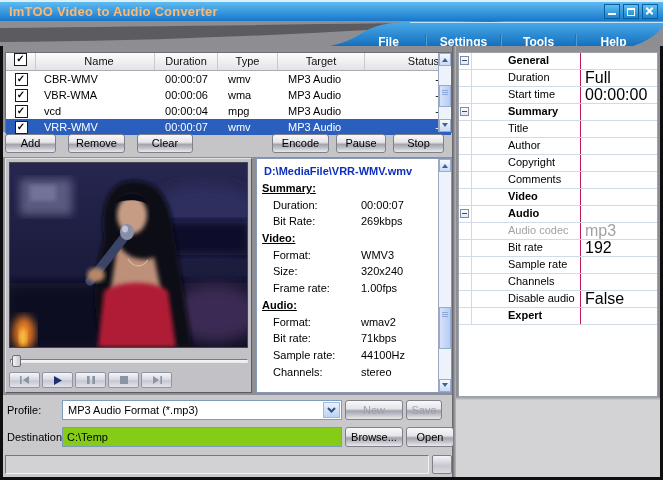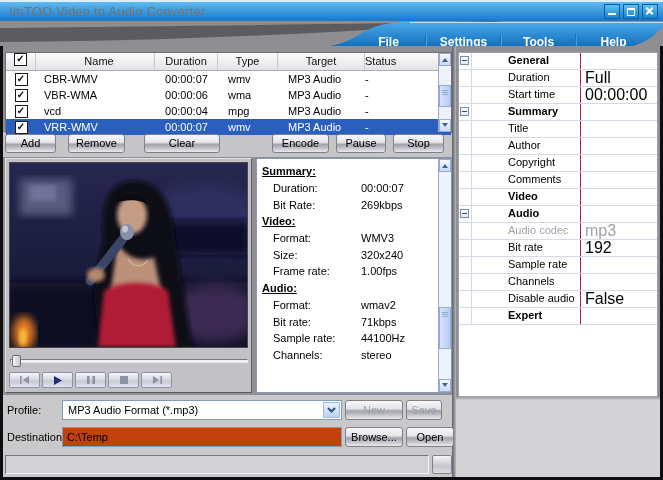--- a/index.html
+++ b/index.html
@@ -1,20 +1,20 @@
 <!DOCTYPE html>
 <html><head>
 <meta charset="utf-8">
 <style>
   html,body{margin:0;padding:0;background:#555;}
   .window{position:relative;width:663px;height:480px;background:#0E0E10;font-family:"Liberation Sans",sans-serif;overflow:hidden;}
   
   .hdr{position:absolute;left:0;top:0;width:663px;height:46px;}
   .hdr svg{position:absolute;left:0;top:0;}
-  .title{position:absolute;left:9px;top:4px;font-size:13px;font-weight:normal;color:#737373;letter-spacing:.2px;}
+  .title{position:absolute;left:9px;top:4px;font-size:13px;font-weight:bold;color:#fdba74;letter-spacing:.2px;}
   .winbtns{position:absolute;right:5px;top:4px;display:flex;gap:3px;}
   .wbtn{width:14px;height:13px;border:1px solid #0A5E9E;background:linear-gradient(#5FC0F2,#1A85CC);position:relative;cursor:pointer;}
   .g-min{position:absolute;left:3px;bottom:3px;width:8px;height:2px;background:#fff;}
   .g-max{position:absolute;left:3px;top:3px;width:6px;height:5px;border:1px solid #fff;border-top-width:2px;}
   .g-x1,.g-x2{position:absolute;left:2px;top:5px;width:9px;height:2px;background:#fff;}
   .g-x1{transform:rotate(45deg);} .g-x2{transform:rotate(-45deg);}
   .menu{position:absolute;left:352px;top:23px;width:298px;height:21px;display:flex;margin-top:9px;}
   .menu-item{flex:1;color:#fff;font-weight:bold;font-size:12px;text-align:center;line-height:21px;cursor:pointer;white-space:nowrap;}
   .menu-item .hot{text-decoration:underline;}
   .menu-sep{width:2px;margin:2px 0;background:linear-gradient(90deg,#0E5A9C,#63B4E8);}
@@ -30,21 +30,21 @@
   .ftable{position:absolute;left:5px;top:52px;width:447px;height:81px;background:#fff;border:1px solid #6E6E76;box-sizing:border-box;}
   .ft-head{display:flex;height:17px;background:linear-gradient(#FCFCFC,#E3E3E7);border-bottom:1px solid #ABABB3;}
   .ft-hc{font-size:11px;color:#101014;text-align:center;line-height:16px;border-right:1px solid #C9C9CF;box-sizing:border-box;cursor:pointer;}
   .ft-row{display:flex;height:16px;font-size:11px;color:#000;align-items:center;cursor:pointer;}
   .ft-row.sel{background:#2A5FBE;color:#fff;}
   .c-chk{width:30px;display:flex;justify-content:center;}
   .c-name{width:119px;padding-left:8px;box-sizing:border-box;}
   .c-dur{width:63px;text-align:center;}
   .c-type{width:60px;padding-left:10px;box-sizing:border-box;}
   .c-targ{width:87px;padding-left:10px;box-sizing:border-box;}
-  .c-stat{width:74px;text-align:left;}
+  .c-stat{width:74px;text-align:right;}
   .chk{width:11px;height:11px;background:#fff;border:1px solid #1a1a1a;font-size:10px;font-weight:bold;color:#000;line-height:10px;text-align:center;cursor:pointer;}
   
   .vscroll{position:absolute;right:0;top:0;bottom:0;width:13px;background:#EDF2FB;border-left:1px solid #9AA6C2;box-sizing:border-box;}
   .sb-btn{position:absolute;left:0;width:12px;height:13px;background:linear-gradient(#F6FAFE,#C8DAF6);border:1px solid #96ABD2;box-sizing:border-box;cursor:pointer;}
   .sb-up{top:0;} .sb-dn{bottom:0;}
   .tri-up{width:0;height:0;border:3px solid transparent;border-bottom:4px solid #44608C;margin:1px auto 0;}
   .tri-dn{width:0;height:0;border:3px solid transparent;border-top:4px solid #44608C;margin:3px auto 0;}
   .sb-thumb{position:absolute;left:0;width:12px;background:linear-gradient(90deg,#D7E2F8,#B4CCF4);border:1px solid #96ABD2;box-sizing:border-box;cursor:grab;}
   .grip{margin:35% auto 0;width:6px;border-top:1px solid #8FA8D8;box-shadow:0 2px 0 #8FA8D8,0 4px 0 #8FA8D8;}
   
@@ -73,21 +73,21 @@
   .pg-minus{position:absolute;left:1px;top:2.5px;width:5px;height:1px;background:#36486A;}
   .pg-label{width:77px;border-right:1px solid #be185d;padding-left:4px;font-size:11px;line-height:15px;box-sizing:border-box;white-space:nowrap;margin-left:32px;}
   .pg-group{font-weight:bold;}
   .pg-value{flex:1;padding-left:4px;font-size:16px;line-height:15px;cursor:text;}
   .pg-dis{color:#A2A2A6;}
   
   .flabel{position:absolute;font-size:11px;color:#000;}
   .combo{position:absolute;left:62px;top:400px;width:280px;height:20px;background:#fff;border:1px solid #7F9DB9;box-sizing:border-box;cursor:pointer;}
   .combo-text{position:absolute;left:5px;top:3px;font-size:11px;white-space:nowrap;}
   .combo-btn{position:absolute;right:1px;top:1px;bottom:1px;width:17px;background:linear-gradient(#EAF2FD,#BBD2F5);border:1px solid #9EBAE4;box-sizing:border-box;display:flex;align-items:center;justify-content:center;cursor:pointer;}
-  .tinput{position:absolute;left:62px;top:427px;width:280px;height:20px;background:#c2410c;border:1px solid #7F9DB9;box-sizing:border-box;font-family:"Liberation Sans",sans-serif;font-size:11px;padding:2px 4px;color:#000;}
+  .tinput{position:absolute;left:62px;top:427px;width:280px;height:20px;background:#84cc16;border:1px solid #7F9DB9;box-sizing:border-box;font-family:"Liberation Sans",sans-serif;font-size:11px;padding:2px 4px;color:#000;}
   .statusbar{position:absolute;left:5px;top:455px;width:424px;height:19px;background:#D2D2D4;border:1px solid;border-color:#78787C #F2F2F4 #F2F2F4 #78787C;box-sizing:border-box;}
   .sbtn{position:absolute;left:432px;top:455px;width:20px;height:19px;border:1px solid #80808A;border-radius:2px;background:linear-gradient(#F4F4F8,#C6C6CE 60%,#DCDCE2);box-sizing:border-box;cursor:pointer;}
 </style>
 </head>
 <body>
 
 <div class="window">
 
   <div class="hdr">
     <svg width="663" height="46" viewBox="0 0 663 46">
@@ -200,21 +200,21 @@
           <div class="grip"></div>
         </div>
       <div class="sb-btn sb-dn">
           <div class="tri-dn"></div>
         </div>
     </div>
   </div>
 
   <div class="btn" style="left:5px;top:134px;width:51px;">Add</div>
   <div class="btn" style="left:68px;top:134px;width:57px;">Remove</div>
-  <div class="btn" style="left:144px;top:134px;width:76px;">Clear</div>
+  <div class="btn" style="left:137px;top:134px;width:56px;">Clear</div>
   <div class="btn" style="left:272px;top:134px;width:57px;">Encode</div>
   <div class="btn" style="left:336px;top:134px;width:50px;">Pause</div>
   <div class="btn" style="left:393px;top:134px;width:51px;">Stop</div>
 
   <div class="preview">
     <div class="vidframe">
       <svg width="237" height="184" viewBox="0 0 237 184">
         <defs>
           <linearGradient id="gScene" x1="0" y1="0" x2="0" y2="1">
             <stop offset="0" stop-color="#262650"></stop>
@@ -283,20 +283,21 @@
         <svg width="10" height="8" viewBox="0 0 10 8">
             <path d="M1,0 L7,4 L1,8 Z" fill="#8C94A4"></path>
             <rect x="8.4" y="0" width="1.6" height="8" fill="#8C94A4"></rect>
           </svg>
       </div>
     </div>
   </div>
 
   <div class="info">
     <div class="ip-content">
+      <div class="ip-line ip-path">D:\MediaFile\VRR-WMV.wmv</div>
       <div class="ip-line ip-h">Summary:</div>
       <div class="ip-line">
           <span class="ip-k">Duration:</span>
           <span>00:00:07</span>
         </div>
       <div class="ip-line">
           <span class="ip-k">Bit Rate:</span>
           <span>269kbps</span>
         </div>
       <div class="ip-line ip-h">Video:</div>

